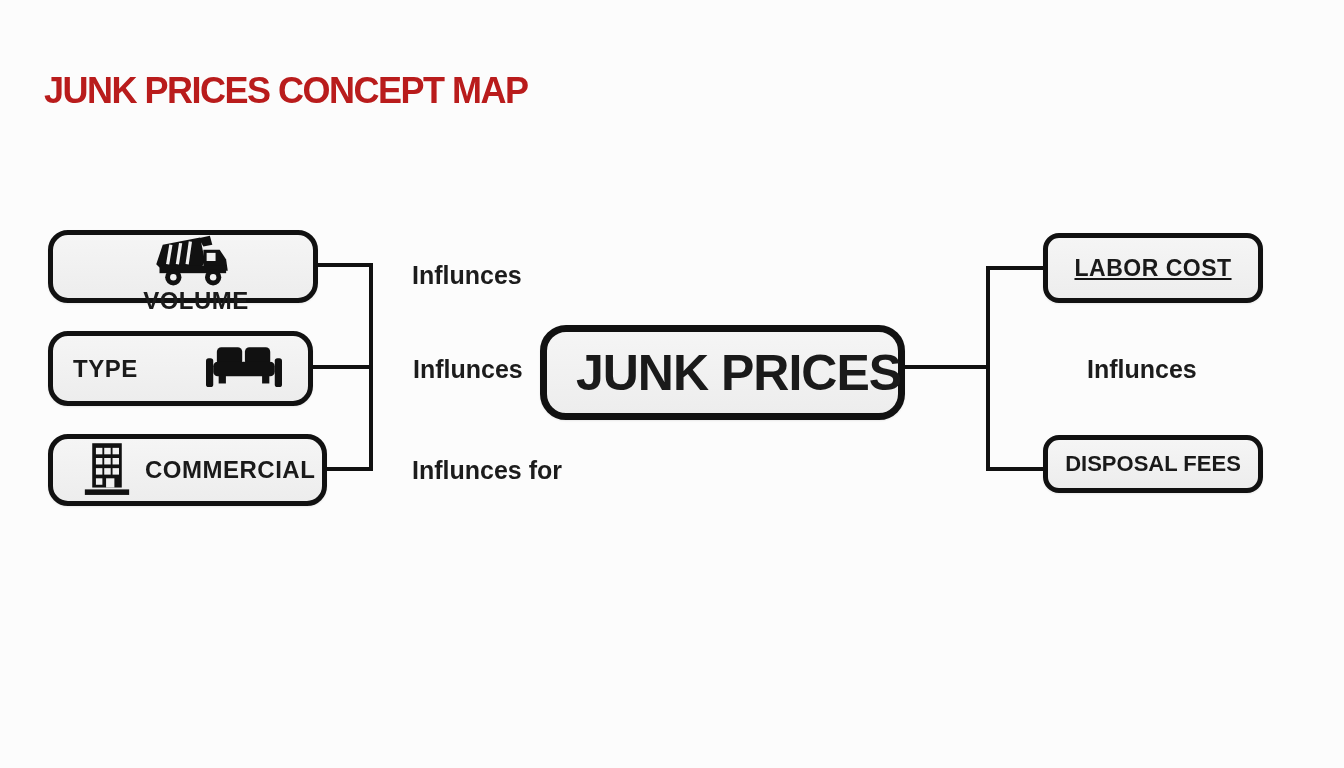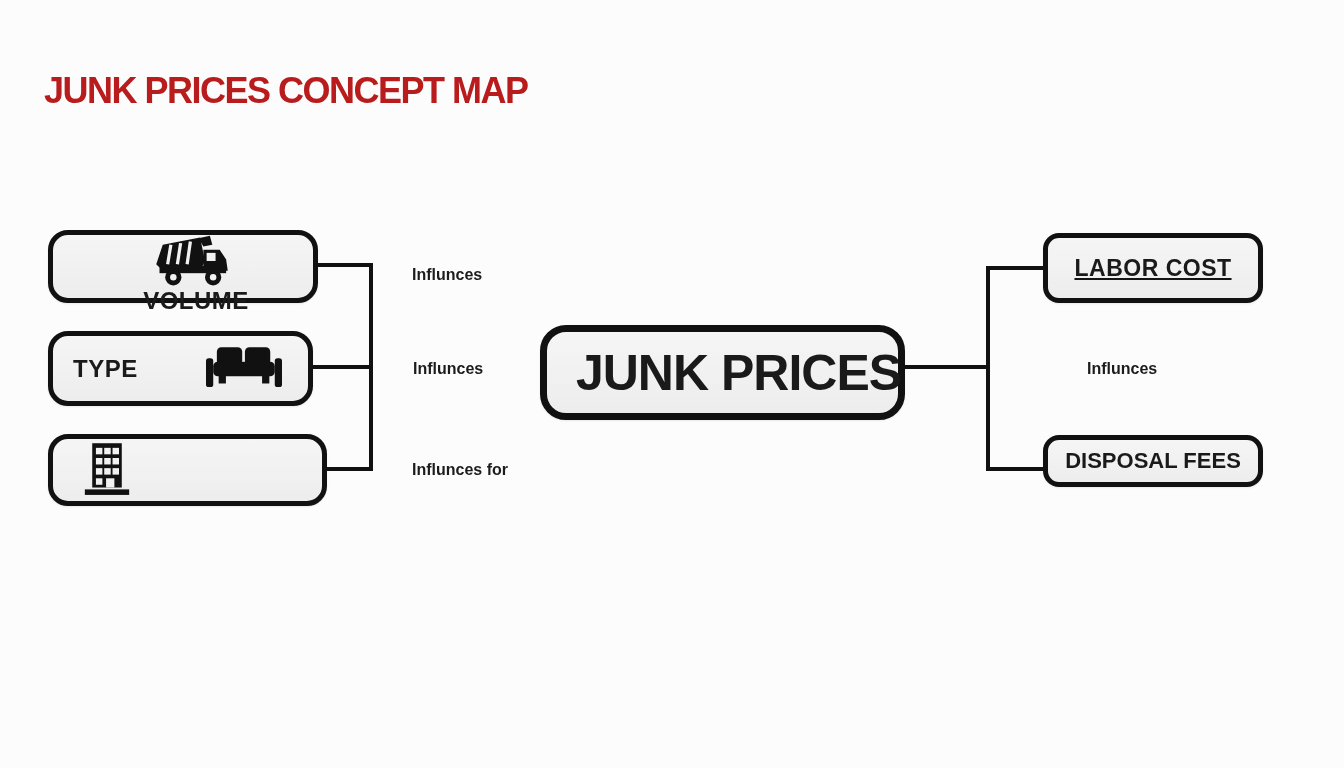--- a/index.html
+++ b/index.html
@@ -33,24 +33,24 @@
   .node-commercial{left:48px;top:434px;width:279px;height:72px;}
   .node-commercial .icon{margin-left:30px;}
   .node-commercial .label{margin-left:14px;font-size:24px;}
   .node-center{
     left:540px;top:325px;width:365px;height:95px;
     border-width:7px;border-radius:26px;justify-content:center;padding-left:32px;
   }
   .node-center .label{font-size:50px;letter-spacing:-1px;}
   .node-labor{left:1043px;top:233px;width:220px;height:70px;justify-content:center;border-radius:16px;text-decoration:underline;}
   .node-labor .label{font-size:23px;}
-  .node-disposal{left:1043px;top:435px;width:220px;height:52px;justify-content:center;border-radius:16px;}
+  .node-disposal{left:1043px;top:435px;width:220px;height:58px;justify-content:center;border-radius:16px;}
   .node-disposal .label{font-size:22px;letter-spacing:0;}
   .edge-label{
-    position:absolute;font-size:16px;font-weight:bold;color:#1c1c1c;
+    position:absolute;font-size:25px;font-weight:bold;color:#1c1c1c;
     line-height:24px;white-space:nowrap;
   }
   .el-influences{left:412px;top:263px;}
   .el-determines{left:413px;top:357px;}
   .el-modifies{left:412px;top:458px;}
   .el-includes{left:1087px;top:357px;}
   .line{position:absolute;background:#111111;}
   .ln-stub-volume{left:316px;top:263px;width:57px;height:4px;}
   .ln-stub-type{left:311px;top:365px;width:62px;height:4px;}
   .ln-stub-commercial{left:325px;top:467px;width:48px;height:4px;}
@@ -116,20 +116,21 @@
         <rect x="32" y="16" width="7" height="7"></rect>
         <rect x="14" y="27" width="7" height="7"></rect>
         <rect x="23" y="27" width="7" height="7"></rect>
         <rect x="32" y="27" width="7" height="7"></rect>
         <rect x="14" y="38" width="7" height="7"></rect>
         <rect x="25" y="38" width="9" height="10"></rect>
       </g>
       <rect x="2" y="50" width="48" height="6"></rect>
     </svg>
   </span>
+  <span class="label">COMMERCIAL</span>
 </div>
 
 <div class="node node-center">
   <span class="label">JUNK PRICES</span>
 </div>
 
 <div class="node node-labor">
   <span class="label">LABOR COST</span>
 </div>
 

